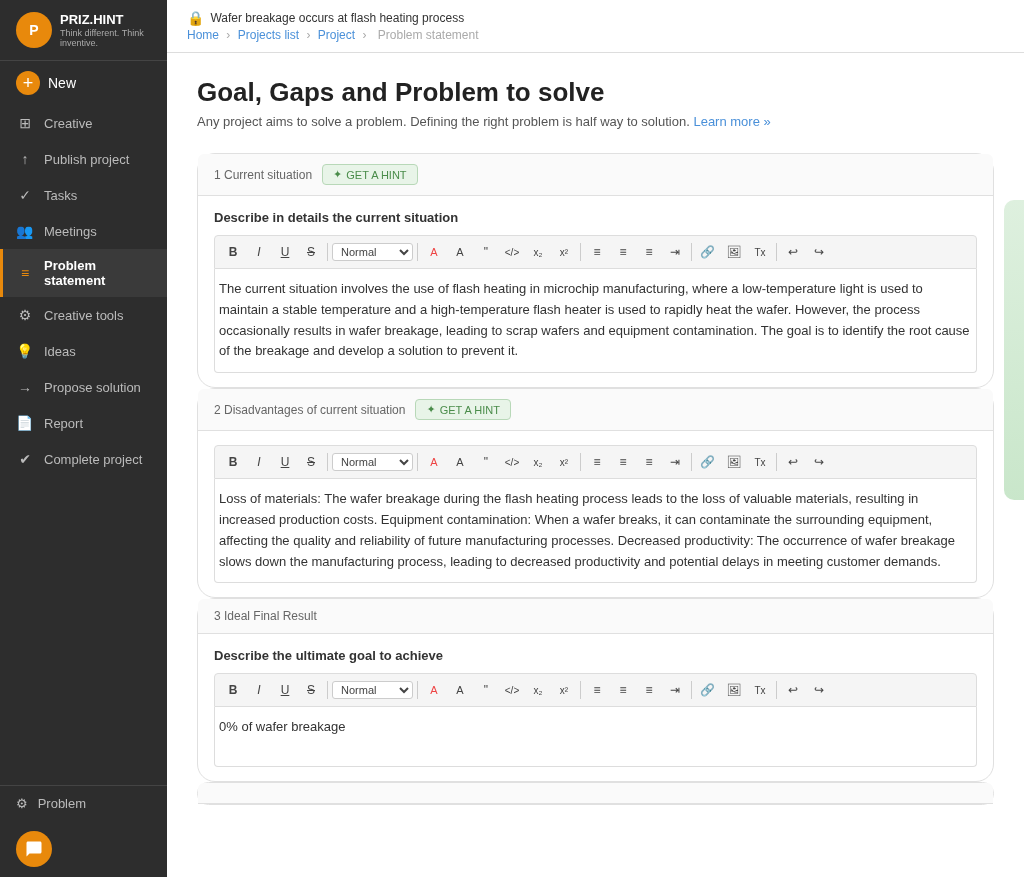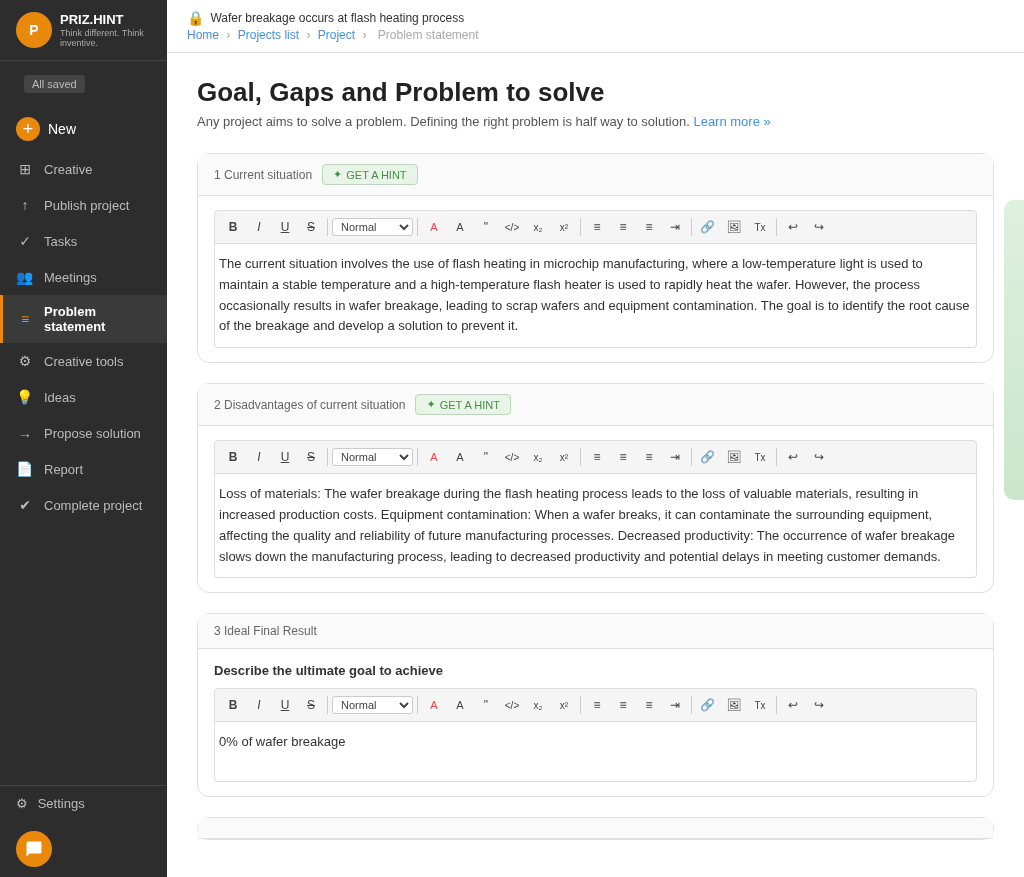--- a/index.html
+++ b/index.html
@@ -154,22 +154,21 @@
     .page-subtitle {
       font-size: 13px;
       color: #555;
       margin-bottom: 24px;
     }
     .page-subtitle a { color: #4a90d9; text-decoration: none; }
 
     
     .section-card {
       border: 1px solid #e0e0e0;
-      border-radius: 12px;
-      margin-bottom: 20px;
+      border-radius: 18px;
       overflow: visible;
     }
     .section-header {
       display: flex;
       align-items: center;
       gap: 10px;
       padding: 10px 16px;
       background: #fafafa;
       border-bottom: 1px solid #e0e0e0;
       border-radius: 6px 6px 0 0;
@@ -261,23 +260,20 @@
 
 <div class="sidebar">
   <div class="sidebar-logo">
     <div class="logo-icon">P</div>
     <div>
       <div class="logo-text">PRIZ.HINT</div>
       <div class="logo-sub">Think different. Think inventive.</div>
     </div>
   </div>
 
-  <div style="padding: 6px 12px;">
-    <span class="all-saved">All saved</span>
-  </div>
 
   <div class="sidebar-new">
     <div class="new-icon">+</div>
     <span>New</span>
   </div>
 
   <div id="sidebar-items-container">
       <div class="sidebar-item">
     <span class="si-icon">⊞</span>
     <span>Creative</span>
@@ -317,21 +313,21 @@
       <div class="sidebar-item">
     <span class="si-icon">✔</span>
     <span>Complete project</span>
   </div>
     </div>
 
   <div class="sidebar-spacer"></div>
 
   <div class="sidebar-settings">
     <div class="si-icon">⚙</div>
-    <span>Settings</span>
+    <span>Problem</span>
   </div>
 
   <div class="chat-bubble">
     <svg width="18" height="18" viewBox="0 0 24 24" fill="white">
       <path d="M20 2H4c-1.1 0-2 .9-2 2v18l4-4h14c1.1 0 2-.9 2-2V4c0-1.1-.9-2-2-2z"></path>
     </svg>
   </div>
 </div>
 
 <div class="main">
@@ -364,20 +360,21 @@
     <div id="sections-container">
         <div class="section-card">
     <div class="section-header">
       <span class="section-num">1 Current situation</span>
       <button class="get-hint-btn">
       <span>✦</span>
       <span>GET A HINT</span>
     </button>
     </div>
     <div class="section-content">
+      <div class="section-label">Describe in details the current situation</div>
 
     <div class="editor-toolbar">
       <button class="tb-btn tb-bold">B</button>
       <button class="tb-btn tb-italic">I</button>
       <button class="tb-btn tb-underline">U</button>
       <button class="tb-btn tb-strike">S</button>
       <div class="tb-sep"></div>
       <select class="tb-select">
         <option>Normal</option><option>Heading 1</option><option>Heading 2</option>
       </select>

